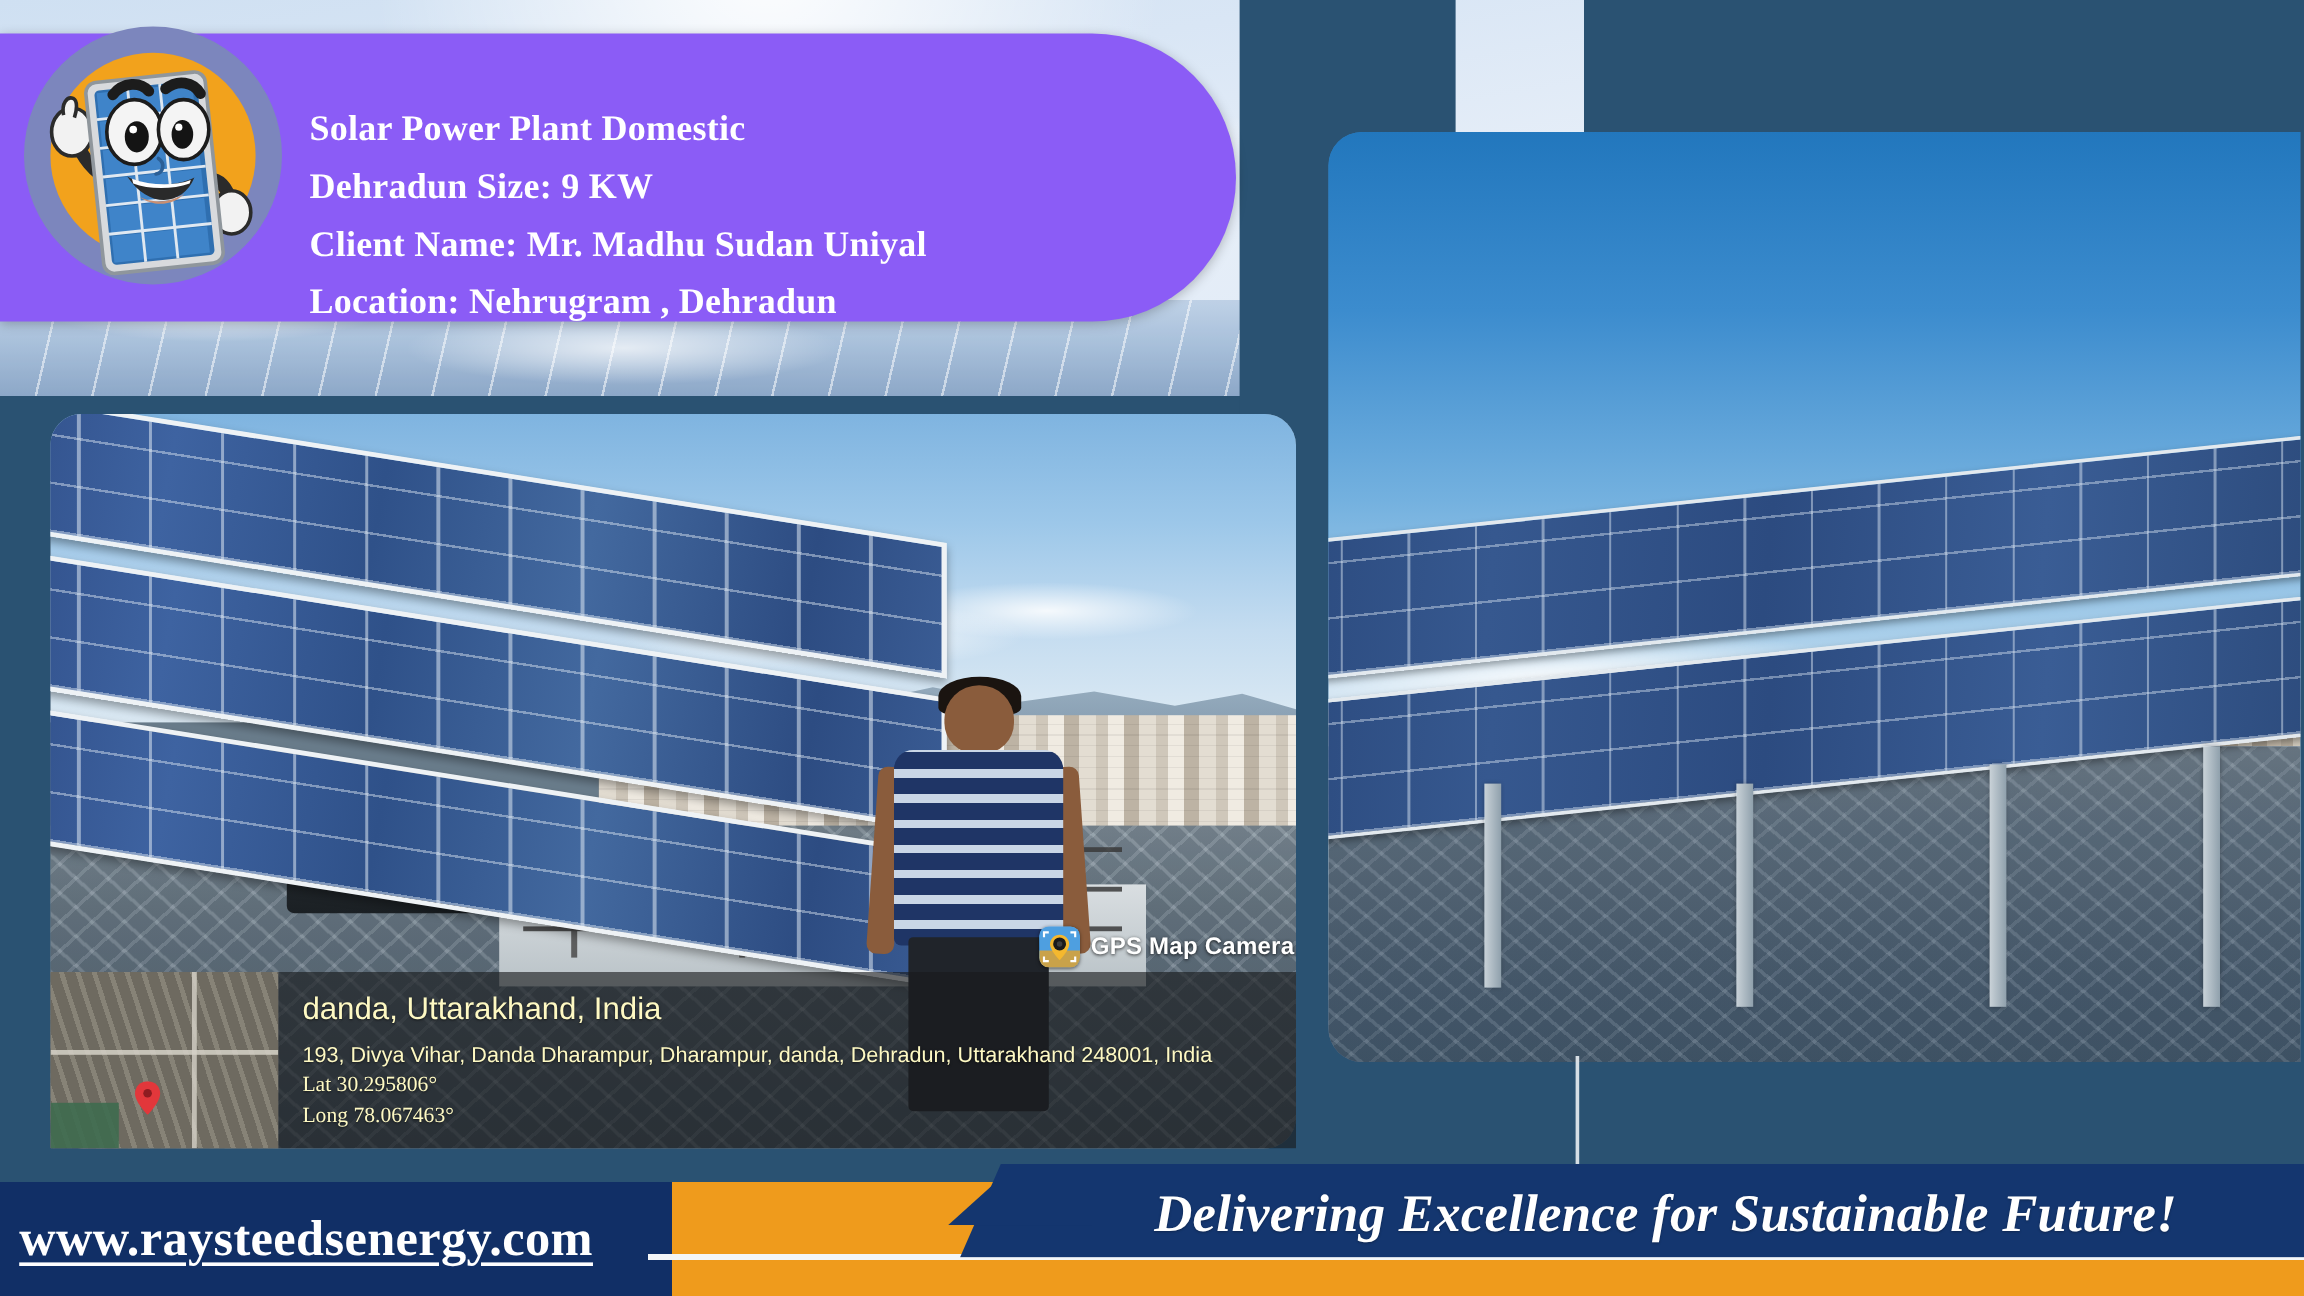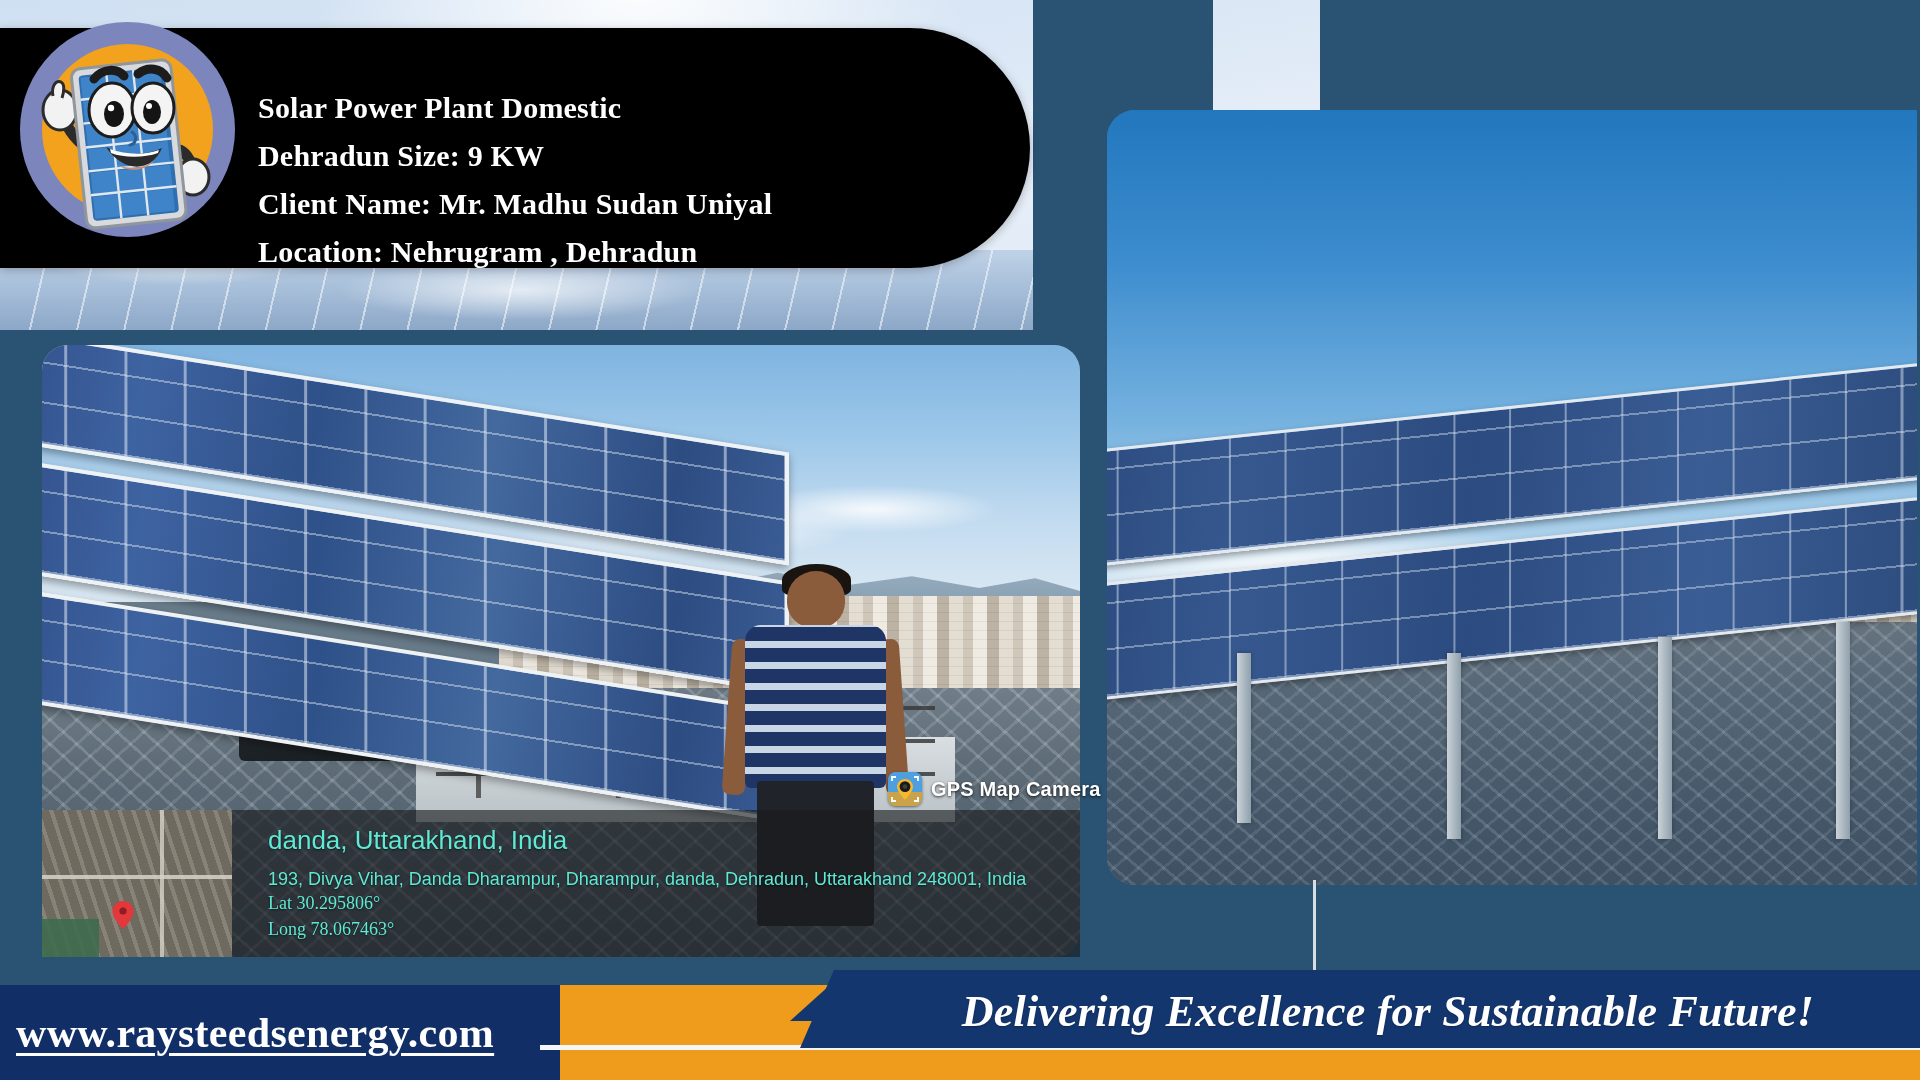--- a/index.html
+++ b/index.html
@@ -38,21 +38,21 @@
   }
 
   
   .right-edge-navy{
     position:absolute; left:1033px; top:0; width:180px; height:390px; background:#2a5272;
   }
 
   
   .header-pill{
     position:absolute; left:0px; top:28px; width:1030px; height:240px;
-    background:#000000;
+    background:#8b5cf6;
     border-top-right-radius:120px; border-bottom-right-radius:120px;
     box-shadow:0 2px 10px rgba(0,0,0,.25);
   }
   .header-text{
     position:absolute; left:258px; top:56px; width:740px;
     font-family:"Liberation Serif", serif;
     color:#ffffff;
   }
   .header-line{
     font-size:30px; font-weight:700; line-height:48px; letter-spacing:.2px; white-space:nowrap;
@@ -193,21 +193,21 @@
     position:absolute; left:10%; top:15%; width:80%; height:46%;
     background:repeating-linear-gradient(0deg,#1f3566 0 14px,#c9d6e6 14px 21px);
     border-radius:16px 16px 6px 6px;
   }
   .p-legs{ position:absolute; left:17%; top:59%; width:66%; height:41%; background:#20242a; border-radius:4px; }
   .p-armL{ position:absolute; left:0%; top:19%; width:13%; height:44%; background:#8a5c3c; border-radius:8px; transform:rotate(4deg); }
   .p-armR{ position:absolute; right:0%; top:19%; width:13%; height:44%; background:#8a5c3c; border-radius:8px; transform:rotate(-4deg); }
 
   
   .gps-watermark{
-    position:absolute; left:888px; top:772px; display:flex; align-items:center; gap:9px;
+    position:absolute; left:866px; top:772px; display:flex; align-items:center; gap:9px;
     z-index:6;
   }
   .gps-wm-icon{
     width:34px; height:34px; border-radius:8px; overflow:hidden; flex:0 0 auto;
     background:linear-gradient(180deg,#5aa7e8 0%,#2b6fb0 55%,#c9a24a 100%);
     position:relative; box-shadow:0 1px 3px rgba(0,0,0,.5);
   }
   .gps-wm-label{
     color:#ffffff; font-size:20px; font-weight:700; letter-spacing:.2px;
     text-shadow:0 1px 3px rgba(0,0,0,.8);
@@ -231,21 +231,21 @@
     opacity:.95;
   }
   .gps-map .road-h{ position:absolute; left:0; top:44%; width:100%; height:4px; background:#d6d2c8; opacity:.85; }
   .gps-map .road-v{ position:absolute; left:62%; top:0; width:4px; height:100%; background:#d6d2c8; opacity:.8; }
   .gps-map .water{ position:absolute; left:0; bottom:0; width:30%; height:26%; background:#3e6b4f; opacity:.9; }
   .gps-pin{
     position:absolute; left:37%; top:62%; width:22px; height:28px;
   }
   .gps-text{
     flex:1 1 auto; background:rgba(24,26,28,.62);
-    padding:16px 18px 10px 36px; color:#5eead4; position:relative; overflow:hidden;
+    padding:16px 18px 10px 20px; color:#fef9c3; position:relative; overflow:hidden;
   }
   .gps-title{
     font-size:26px; font-weight:400; line-height:1.15; white-space:nowrap;
     text-shadow:0 1px 2px rgba(0,0,0,.6); font-family:"Liberation Sans", sans-serif;
   }
   .gps-addr{
     font-size:18px; line-height:1.25; margin-top:12px; white-space:nowrap;
     text-shadow:0 1px 2px rgba(0,0,0,.6); font-family:"Liberation Sans", sans-serif;
   }
   .gps-coord{

